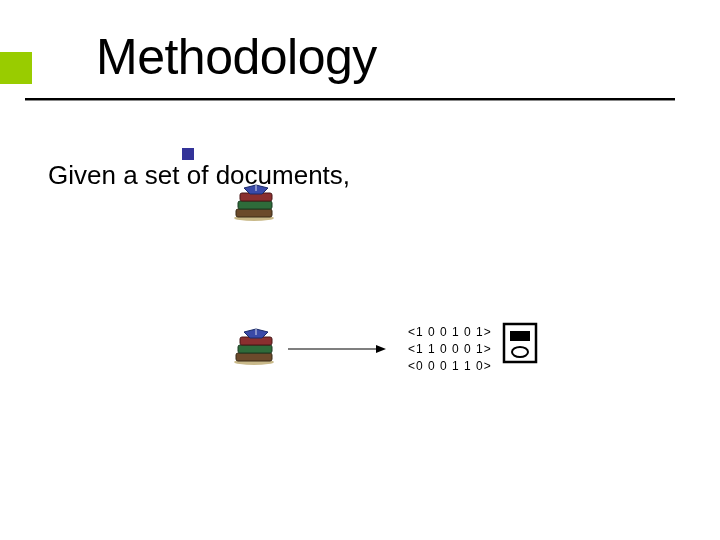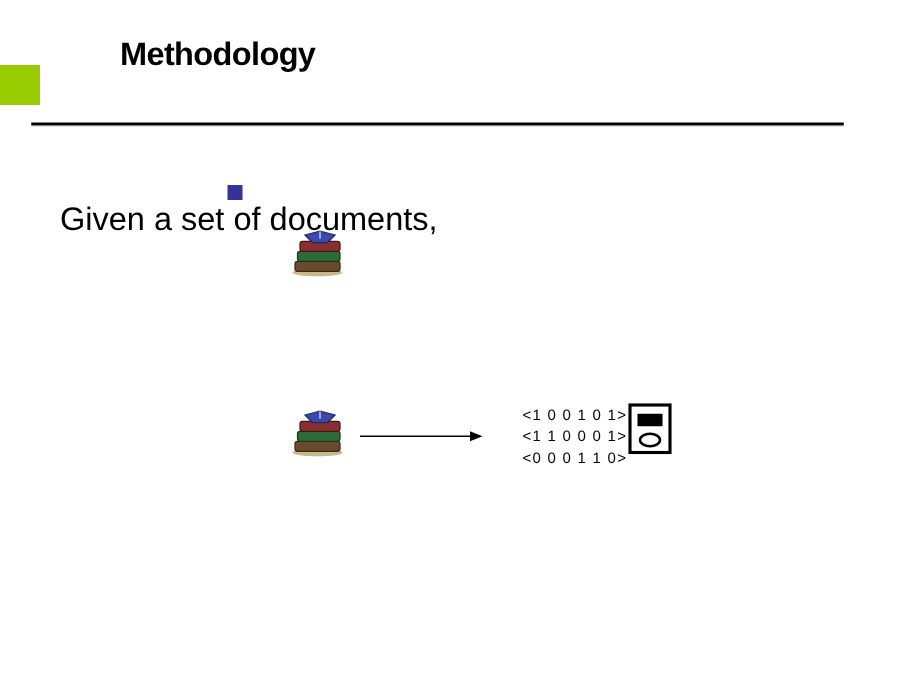--- a/index.html
+++ b/index.html
@@ -1,37 +1,37 @@
 <!DOCTYPE html>
 <html><head>
 <meta charset="utf-8">
 <style>
   * { margin: 0; padding: 0; box-sizing: border-box; }
   html, body { width: 720px; height: 540px; background: #ffffff; font-family: Verdana, Geneva, sans-serif; color: #000; overflow: hidden; }
   .slide { position: relative; width: 720px; height: 540px; }
   .title-block { position: absolute; left: 0; top: 28px; }
   .title-accent { position: absolute; left: 0; top: 24px; width: 32px; height: 32px; background: #99cc00; }
-  .title-text { position: absolute; left: 96px; top: 0; font-size: 26px; color: #000; font-weight: 700; letter-spacing: -0.5px; }
+  .title-text { position: absolute; left: 96px; top: 0; font-size: 50px; color: #000; font-weight: 400; letter-spacing: -0.5px; }
   .rule { position: absolute; left: 25px; top: 98px; width: 650px; height: 2px; background: #000; }
   .rule2 { position: absolute; left: 25px; top: 100px; width: 650px; height: 1px; background: #888; }
   .bullet-row { position: absolute; display: flex; align-items: center; flex-direction: column; }
   .bullet-square { width: 12px; height: 12px; background: #333399; margin-right: 22px; flex: 0 0 auto; margin-top: 8px; }
   .bullet-text { font-size: 26px; color: #000; }
   .italic { font-style: italic; }
   .row1 { left: 48px; top: 140px; }
   .row2 { left: 48px; top: 280px; }
   .row2 .bullet-square { margin-right: 34px; }
 
   .books { position: absolute; width: 48px; height: 40px; }
   .books1 { left: 230px; top: 182px; }
   .books2 { left: 230px; top: 326px; }
 
   .arrow { position: absolute; left: 288px; top: 343px; }
 
-  .vectors { position: absolute; left: 418px; top: 324px; font-family: Verdana, sans-serif; font-size: 12px; line-height: 17px; color: #000; letter-spacing: 1px; white-space: pre; }
+  .vectors { position: absolute; left: 408px; top: 324px; font-family: Verdana, sans-serif; font-size: 12px; line-height: 17px; color: #000; letter-spacing: 1px; white-space: pre; }
 
   .db-icon { position: absolute; left: 500px; top: 320px; }
 
 </style>
 </head>
 <body>
 
 <div class="slide">
 
   <div class="title-block">

